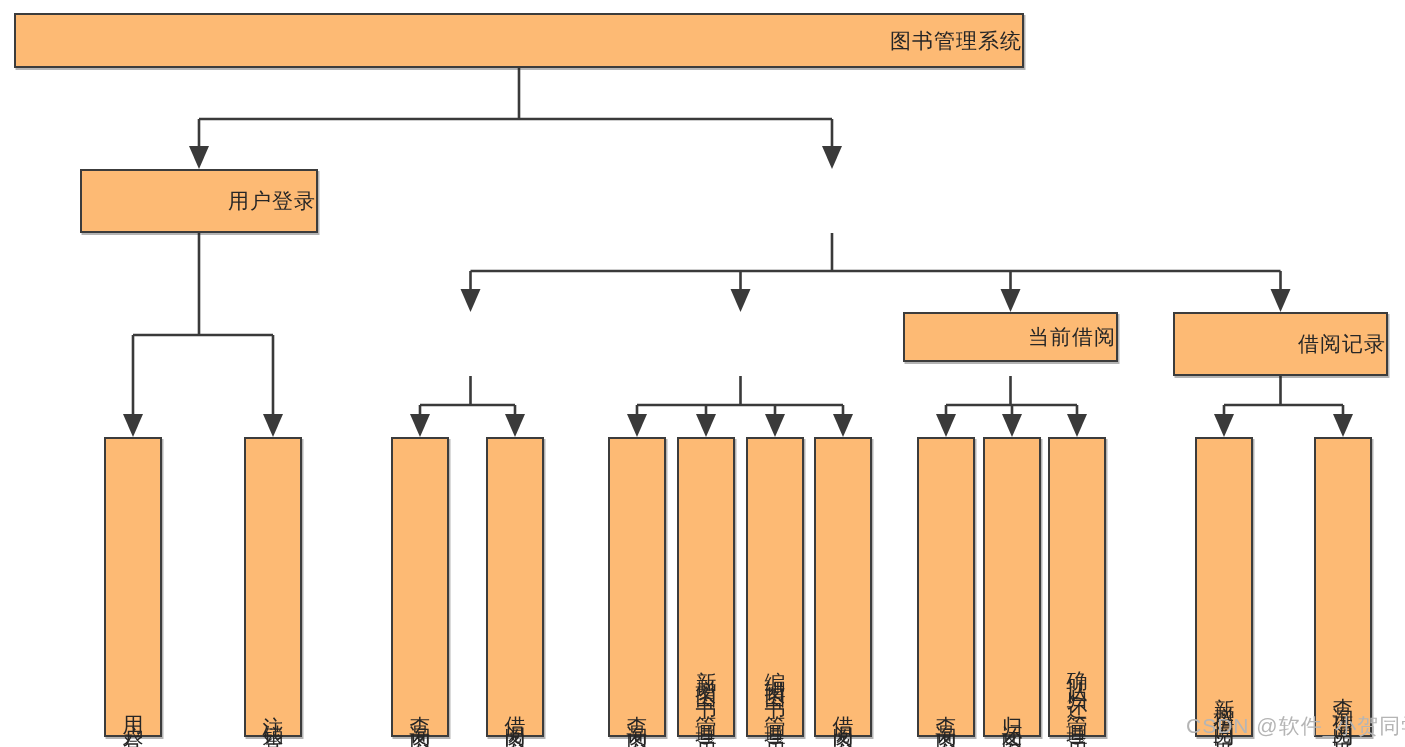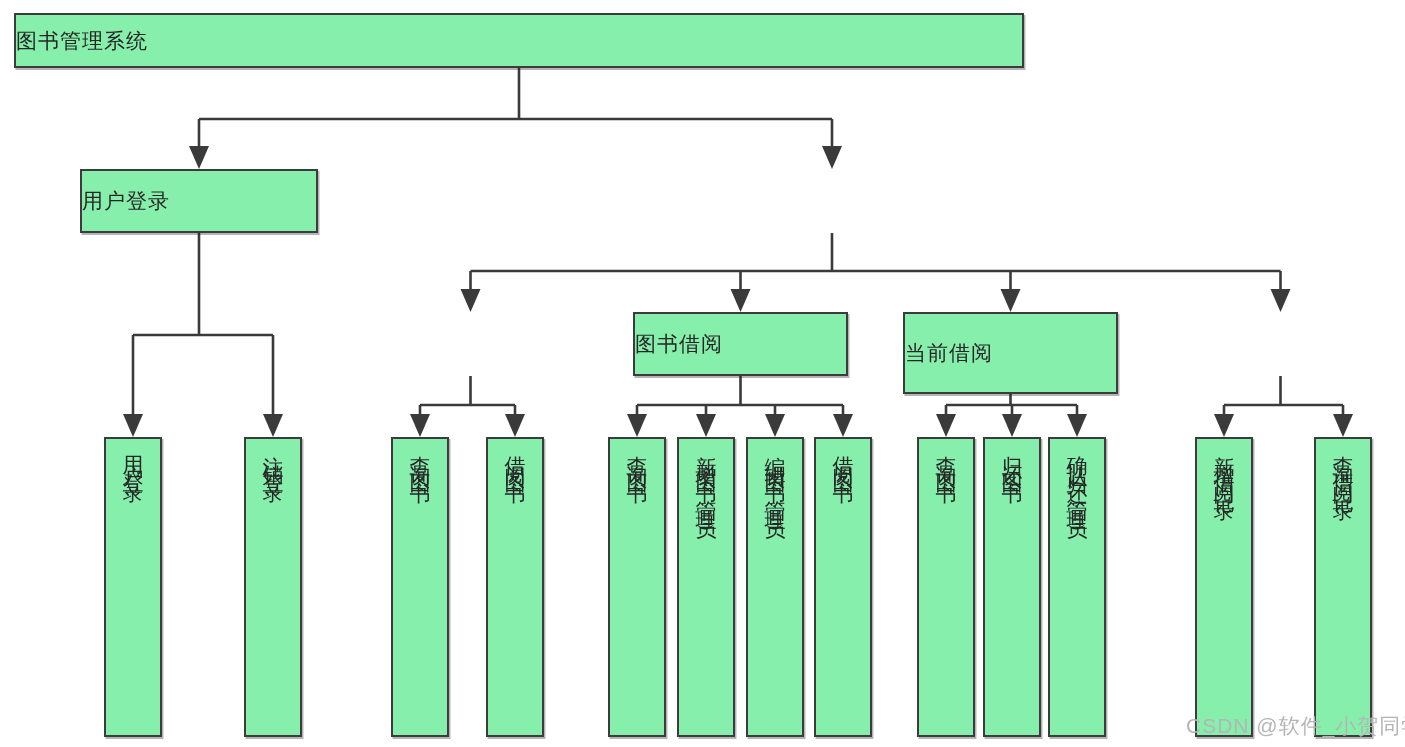--- a/index.html
+++ b/index.html
@@ -16,24 +16,24 @@
     background:var(--background);
     font-family:"Liberation Sans","DejaVu Sans",sans-serif;
     overflow:hidden;
   }
   .connectors{position:absolute;left:0;top:0;width:1405px;height:747px;}
   .connectors path{stroke:var(--line);stroke-width:2.6;fill:none;}
   .connectors polygon{fill:var(--line);stroke:none;}
   .box{
     position:absolute;
     box-sizing:border-box;
-    background:#86efac;
+    background:#fdba74;
     border:2px solid var(--box-border);
     box-shadow:1.5px 2px 0 rgba(40,40,40,0.35);
-    display:flex;align-items:center;justify-content:flex-start;
+    display:flex;align-items:center;justify-content:flex-end;
     color:var(--text);
   }
   .hbox{font-size:21px;letter-spacing:1px;}
   .leaf{
     writing-mode:vertical-rl;
     text-orientation:mixed;
     font-size:21px;
     letter-spacing:9px;
     line-height:52px;
   }
@@ -88,25 +88,25 @@
   </svg>
 
   <div class="box hbox" style="left:14px;top:13px;width:1010px;height:55px">
     <span>图书管理系统</span>
   </div>
 
   <div class="box hbox" style="left:80px;top:169px;width:238px;height:64px">
     <span>用户登录</span>
   </div>
 
-  <div class="box hbox" style="left:633px;top:312px;width:215px;height:64px">
-    <span>图书借阅</span>
+  <div class="box hbox" style="left:903px;top:312px;width:215px;height:50px">
+    <span>当前借阅</span>
   </div>
-  <div class="box hbox" style="left:903px;top:312px;width:215px;height:82px">
-    <span>当前借阅</span>
+  <div class="box hbox" style="left:1173px;top:312px;width:215px;height:64px">
+    <span>借阅记录</span>
   </div>
 
   <div class="box leaf" style="left:104px;top:437px;width:58px;height:300px">用户登录</div>
   <div class="box leaf" style="left:244px;top:437px;width:58px;height:300px">注销登录</div>
 
   <div class="box leaf" style="left:391px;top:437px;width:58px;height:300px">查询图书</div>
   <div class="box leaf" style="left:486px;top:437px;width:58px;height:300px">借阅图书</div>
 
   <div class="box leaf" style="left:608px;top:437px;width:58px;height:300px">查询图书</div>
   <div class="box leaf" style="left:677px;top:437px;width:58px;height:300px">新增图书（管理员）</div>

